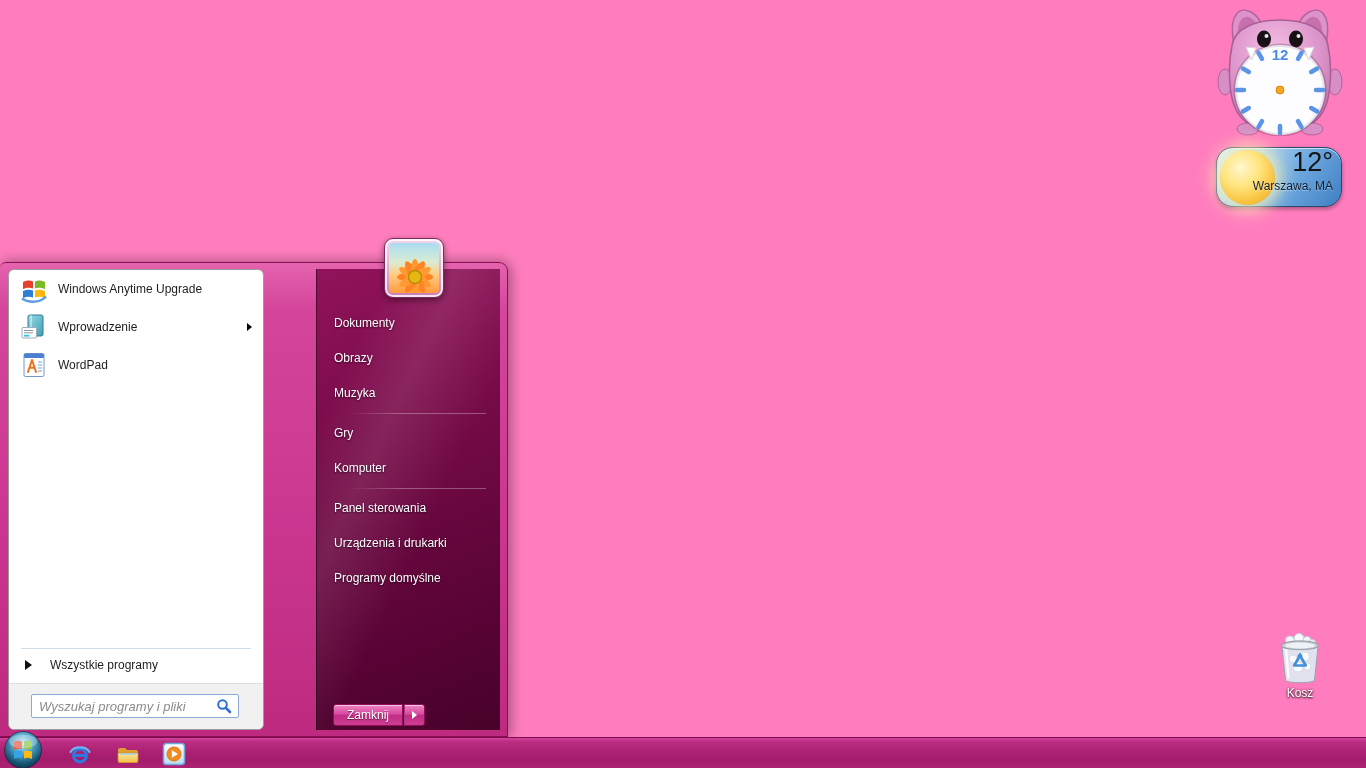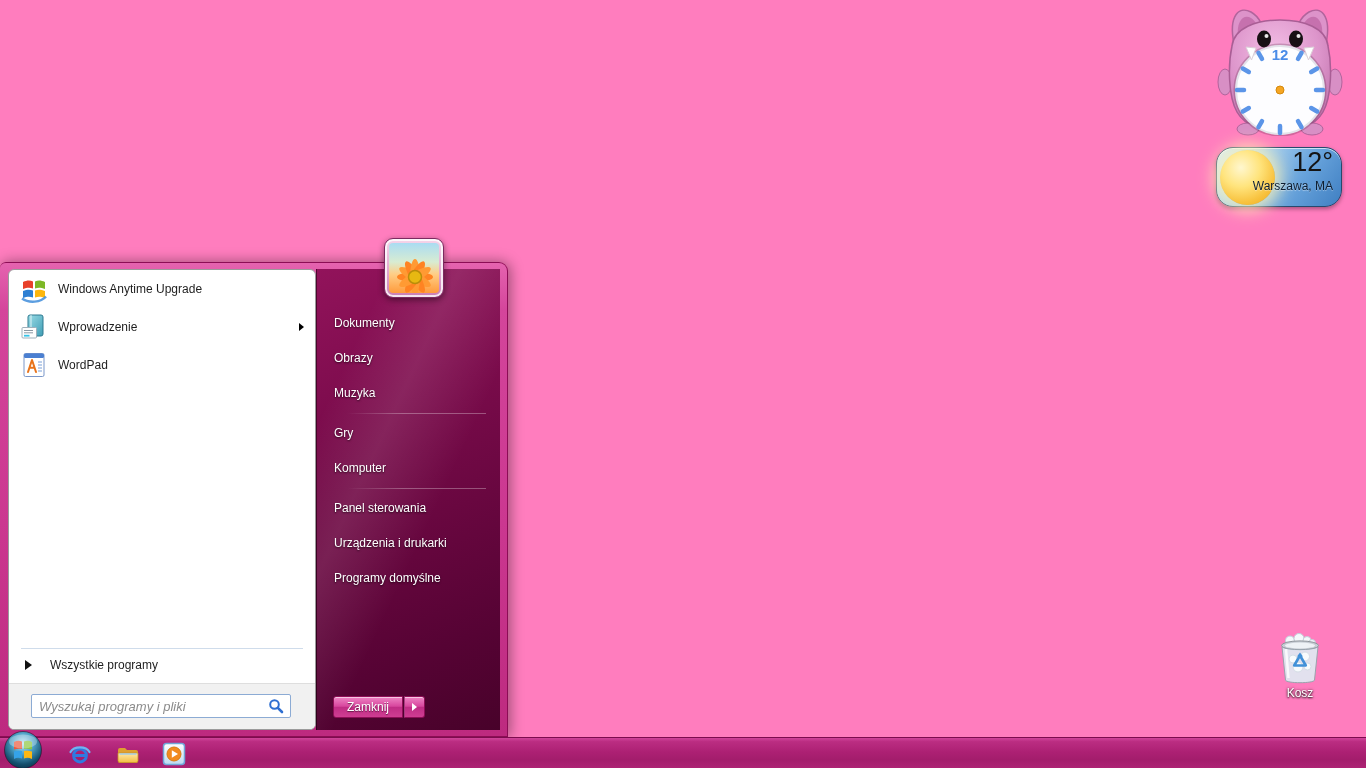--- a/index.html
+++ b/index.html
@@ -39,21 +39,21 @@
 
   
   .start-menu {
     position:absolute; left:0; top:262px; width:508px; height:475px;
     background: linear-gradient(180deg,#e563af 0%, #d4459b 10%, #cb3790 55%, #bd2a7f 100%);
     border:1px solid #8c0d55; border-left:none;
     border-radius:6px 9px 0 0;
     box-shadow: 2px 0 14px rgba(0,0,0,.4);
   }
   .sm-left {
-    position:absolute; left:8px; top:6px; width:308px; height:461px;
+    position:absolute; left:8px; top:6px; width:256px; height:461px;
     background:#fff; border:1px solid #9b9b9b; border-radius:6px; overflow:hidden;
   }
   .sm-item { display:flex; align-items:center; height:38px; padding:0 8px 0 10px; position:relative; }
   .sm-item .ico { width:30px; height:30px; margin-right:9px; flex:0 0 auto; }
   .sm-item .lbl { font-size:12px; color:#1e1e1e; }
   .submenu-arrow { position:absolute; right:11px; top:15px; width:0; height:0;
     border-left:5px solid #000; border-top:4px solid transparent; border-bottom:4px solid transparent; }
 
   .all-sep { position:absolute; left:12px; right:12px; bottom:80px; height:1px; background:#cfdceb; }
   .all-programs { position:absolute; left:0; right:0; bottom:49px; height:30px;
@@ -79,21 +79,21 @@
     overflow:hidden;
   }
   .sm-right::before { content:""; position:absolute; inset:0; pointer-events:none;
     background: linear-gradient(115deg, transparent 18%, rgba(255,255,255,.10) 36%, transparent 58%); }
   .rp-list { position:relative; padding-top:37px; }
   .rp-item { height:35px; line-height:35px; padding-left:17px; font-size:12px; color:#fff;
     text-shadow:0 1px 2px rgba(0,0,0,.65); white-space:nowrap; }
   .rp-sep { height:1px; margin:2px 14px 2px 30px;
     background: linear-gradient(90deg, rgba(255,255,255,0), rgba(255,255,255,.30) 40%, rgba(255,255,255,.30)); }
 
-  .shutdown-row { position:absolute; left:16px; bottom:12px; display:flex; }
+  .shutdown-row { position:absolute; left:16px; bottom:4px; display:flex; }
   .shutdown-btn, .shutdown-arrow-btn {
     height:22px; border:1px solid #8e0e57; color:#fff; font-size:12px;
     background: linear-gradient(180deg,#ee84c4 0%, #d8479e 46%, #c02d85 52%, #cf3d92 100%);
     box-shadow: inset 0 1px 0 rgba(255,255,255,.55);
     display:flex; align-items:center; justify-content:center;
     text-shadow:0 1px 1px rgba(0,0,0,.5); cursor:default;
   }
   .shutdown-btn { padding:0 13px; border-radius:3px 0 0 3px; }
   .shutdown-arrow-btn { width:21px; border-left:1px solid #a8397f; border-radius:0 3px 3px 0; margin-left:1px; }
   .shutdown-arrow-btn .tri { width:0; height:0; border-left:5px solid #fff;

